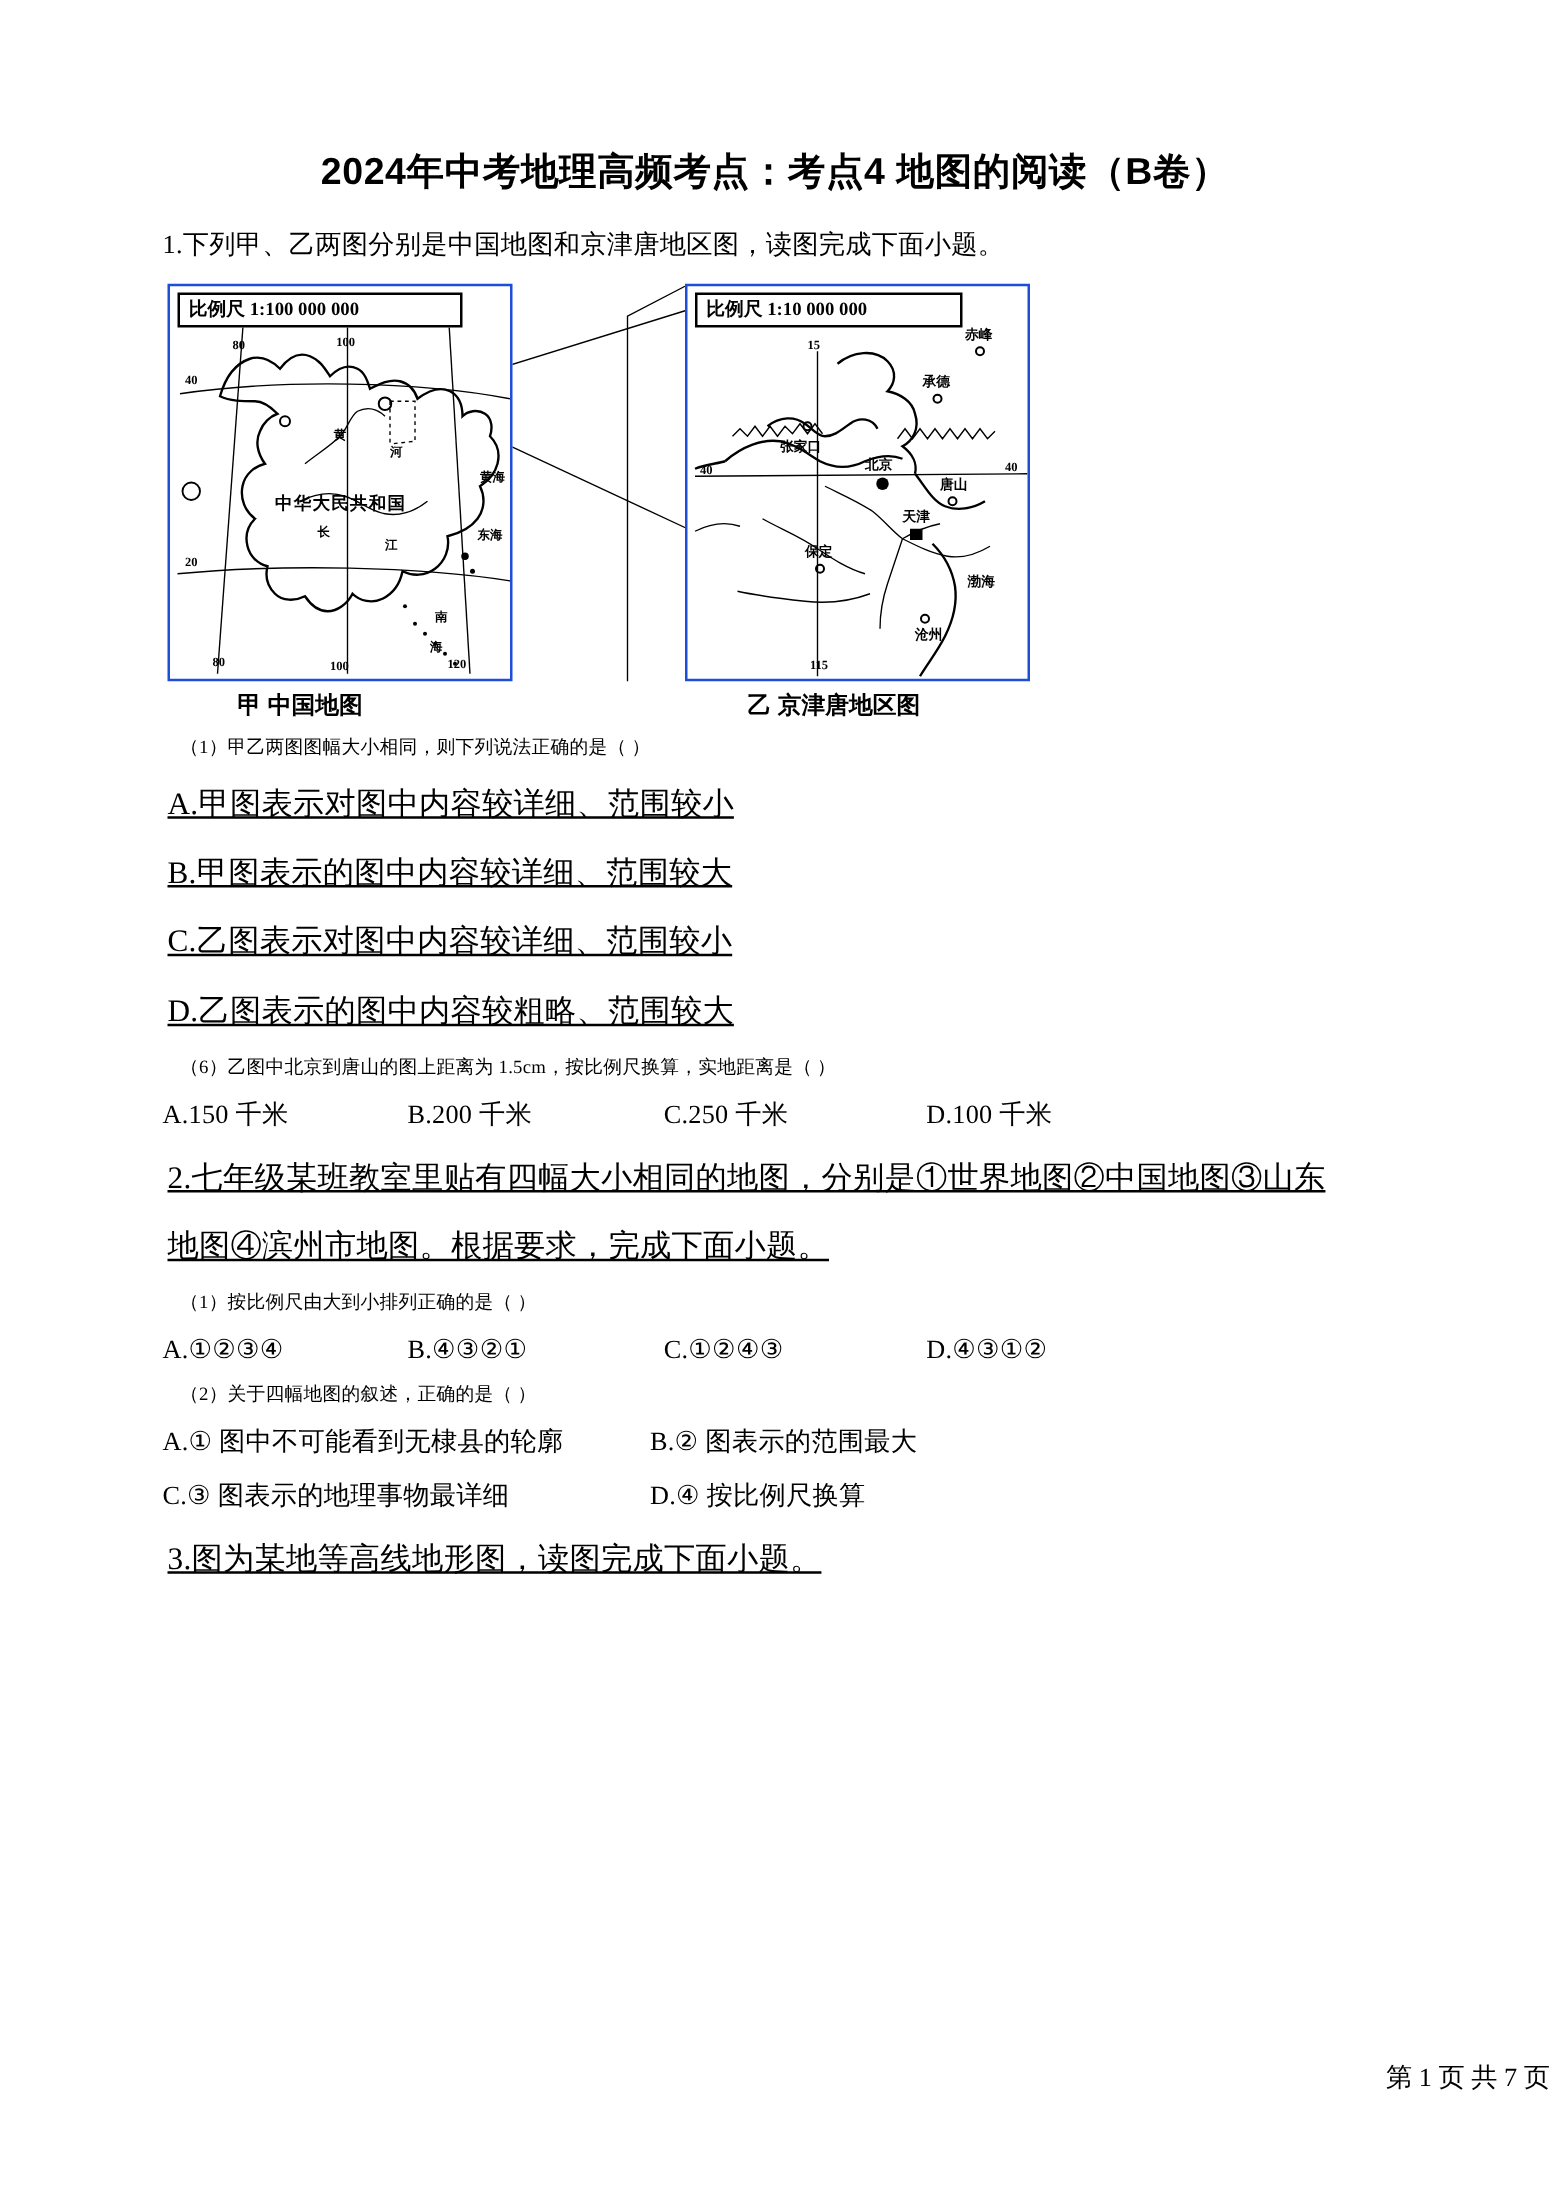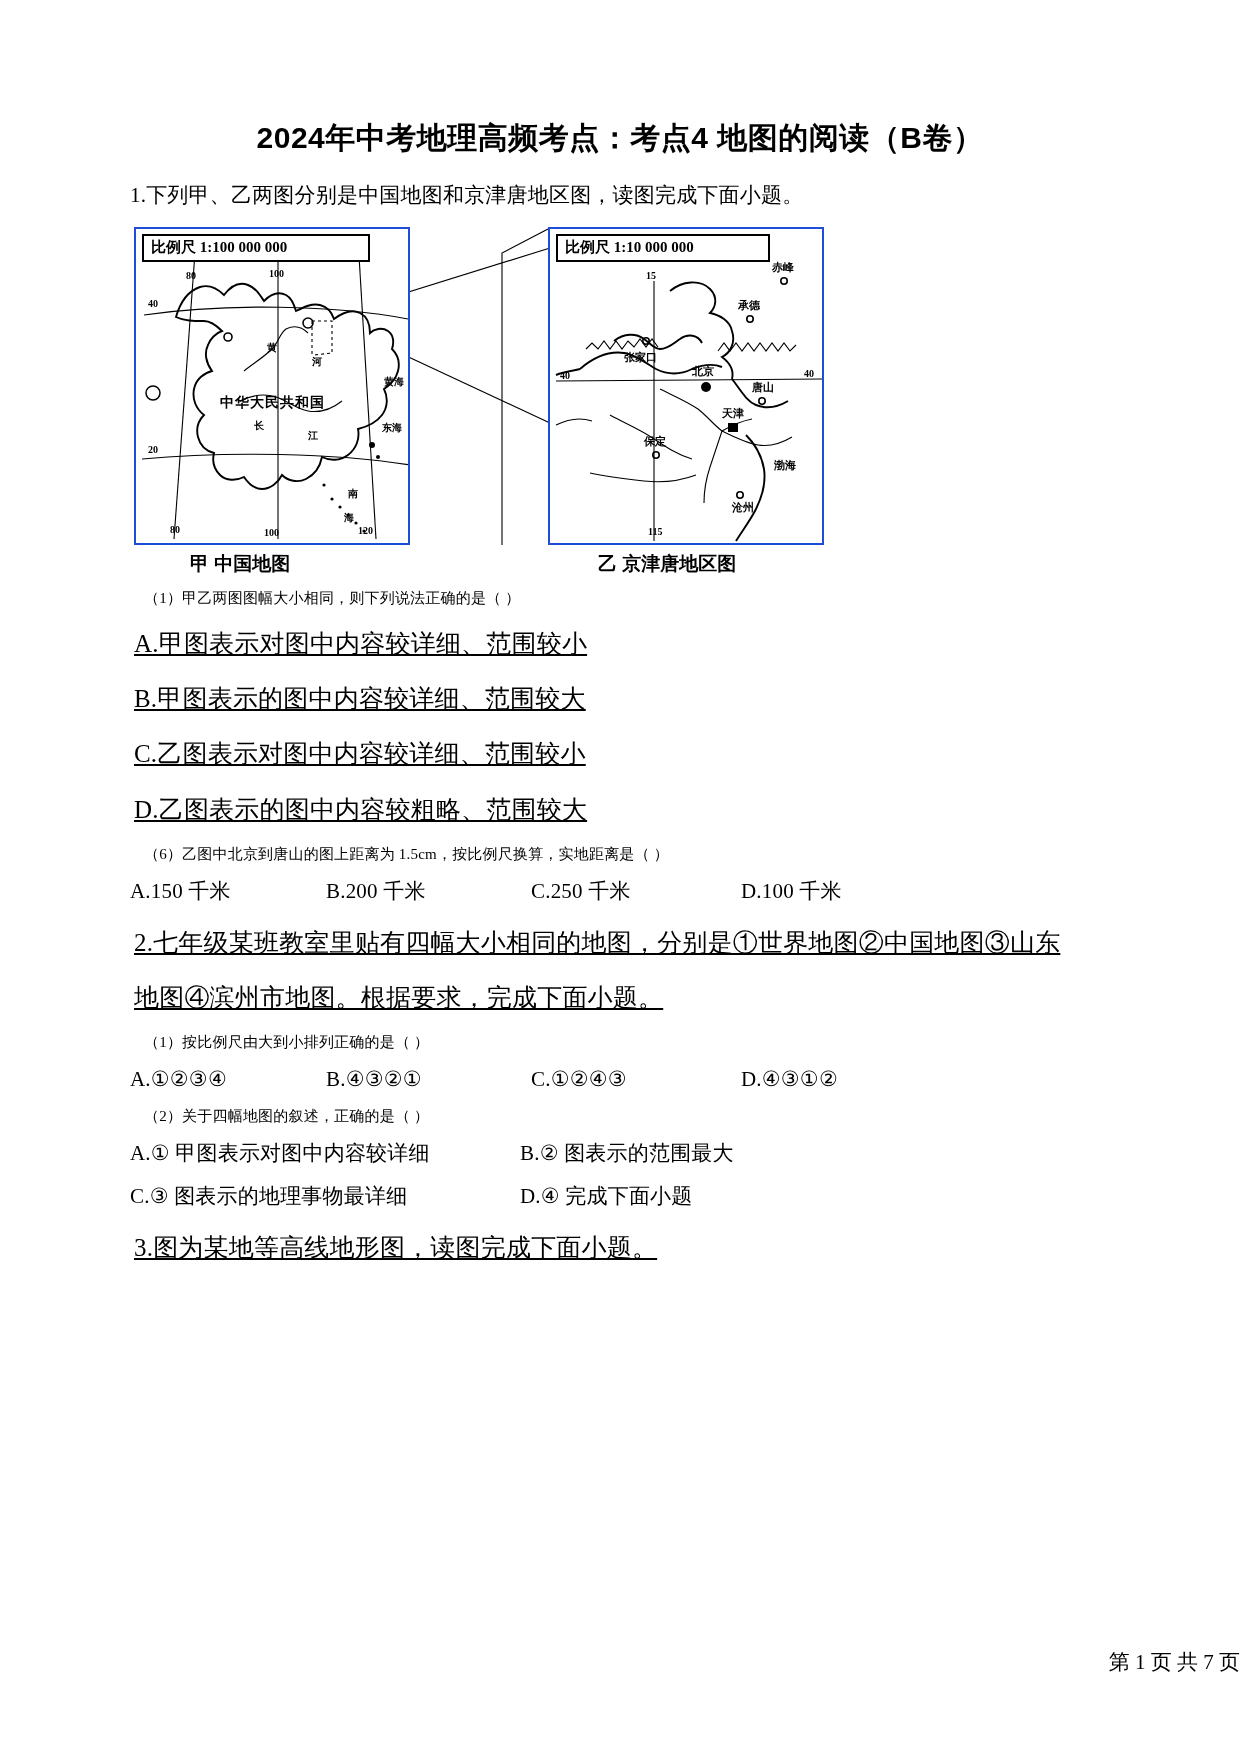--- a/index.html
+++ b/index.html
@@ -301,24 +301,24 @@
   <p class="q-sub">（1）按比例尺由大到小排列正确的是（  ）</p>
   <div class="opt-row four">
     <span>A.①②③④</span>
     <span>B.④③②①</span>
     <span>C.①②④③</span>
     <span>D.④③①②</span>
   </div>
 
   <p class="q-sub">（2）关于四幅地图的叙述，正确的是（  ）</p>
   <div class="opt-row two">
-    <span>A.① 甲图表示对图中内容较详细</span>
+    <span>A.① 图中不可能看到无棣县的轮廓</span>
     <span>B.② 图表示的范围最大</span>
   </div>
   <div class="opt-row two">
     <span>C.③ 图表示的地理事物最详细</span>
-    <span>D.④ 完成下面小题</span>
+    <span>D.④ 按比例尺换算</span>
   </div>
 
   <p class="opt-line">3.图为某地等高线地形图，读图完成下面小题。</p>
 
   <div class="footer">第 1 页 共 7 页</div>
 </div>
 
 </body></html>

